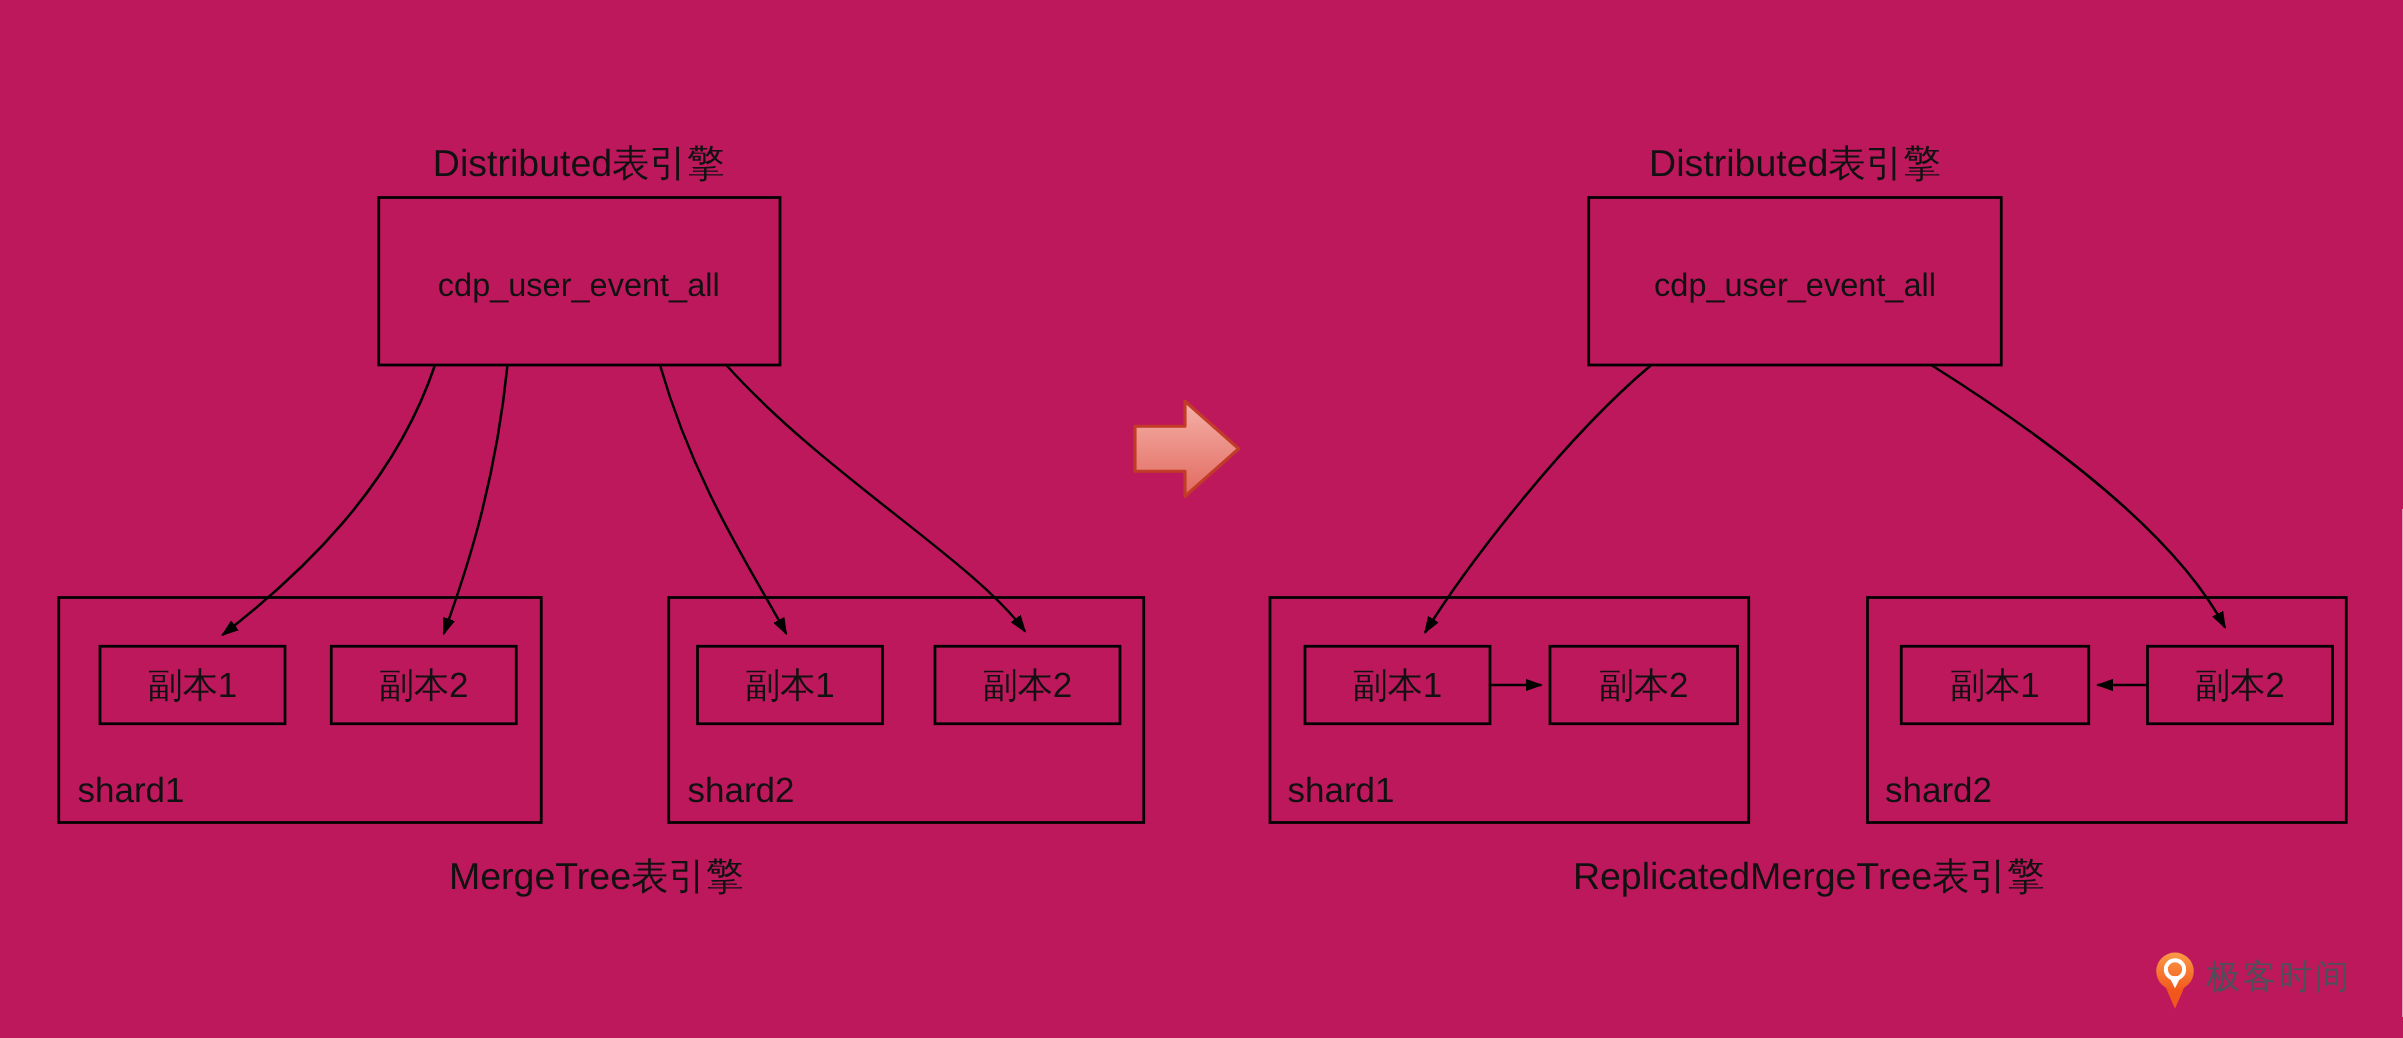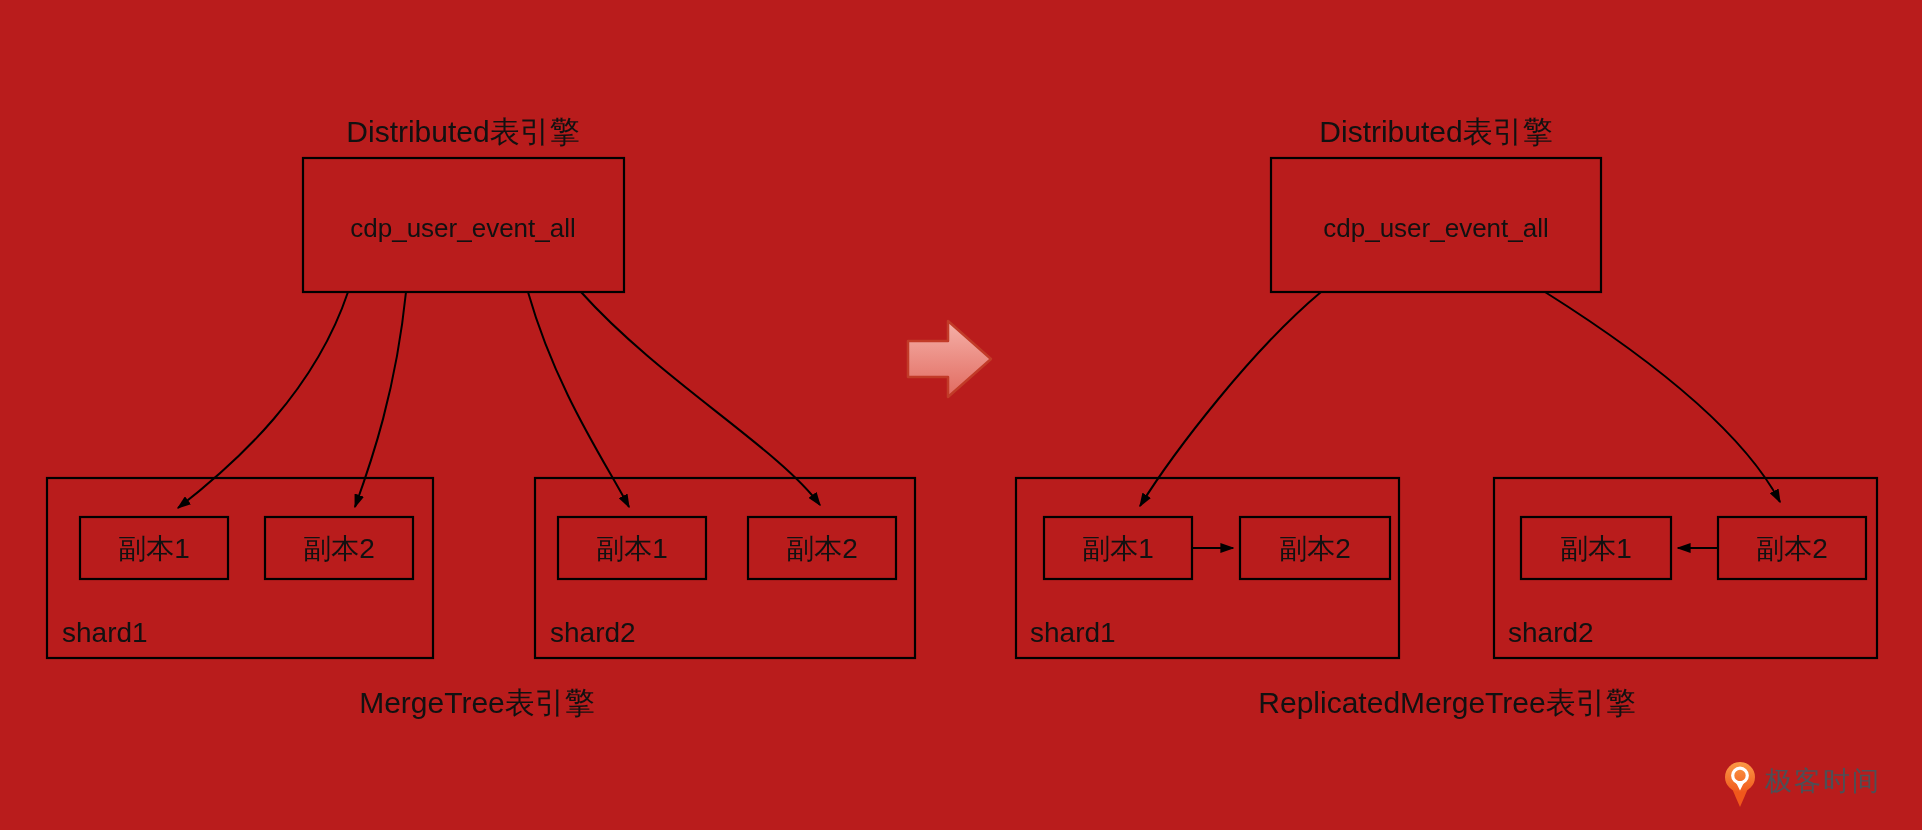--- a/index.html
+++ b/index.html
@@ -1,17 +1,17 @@
 <!DOCTYPE html>
 <html><head>
 <meta charset="utf-8">
 <style>
   html,body { margin:0; padding:0; background:#fff; }
   .canvas {
-    position:relative; width:1922px; height:830px; background:#b91c1c;
+    position:relative; width:1922px; height:830px; background:#be185d;
     font-family:"Liberation Sans","DejaVu Sans",sans-serif;
     overflow:hidden;
   }
   svg { display:block; }
   text { fill:#111111; }
   .t-center { text-anchor:middle; dominant-baseline:central; }
   .t-left   { text-anchor:start;  dominant-baseline:central; }
   .fs30 { font-size:30px; }
   .fs28 { font-size:28px; }
   .fs26 { font-size:26px; }

